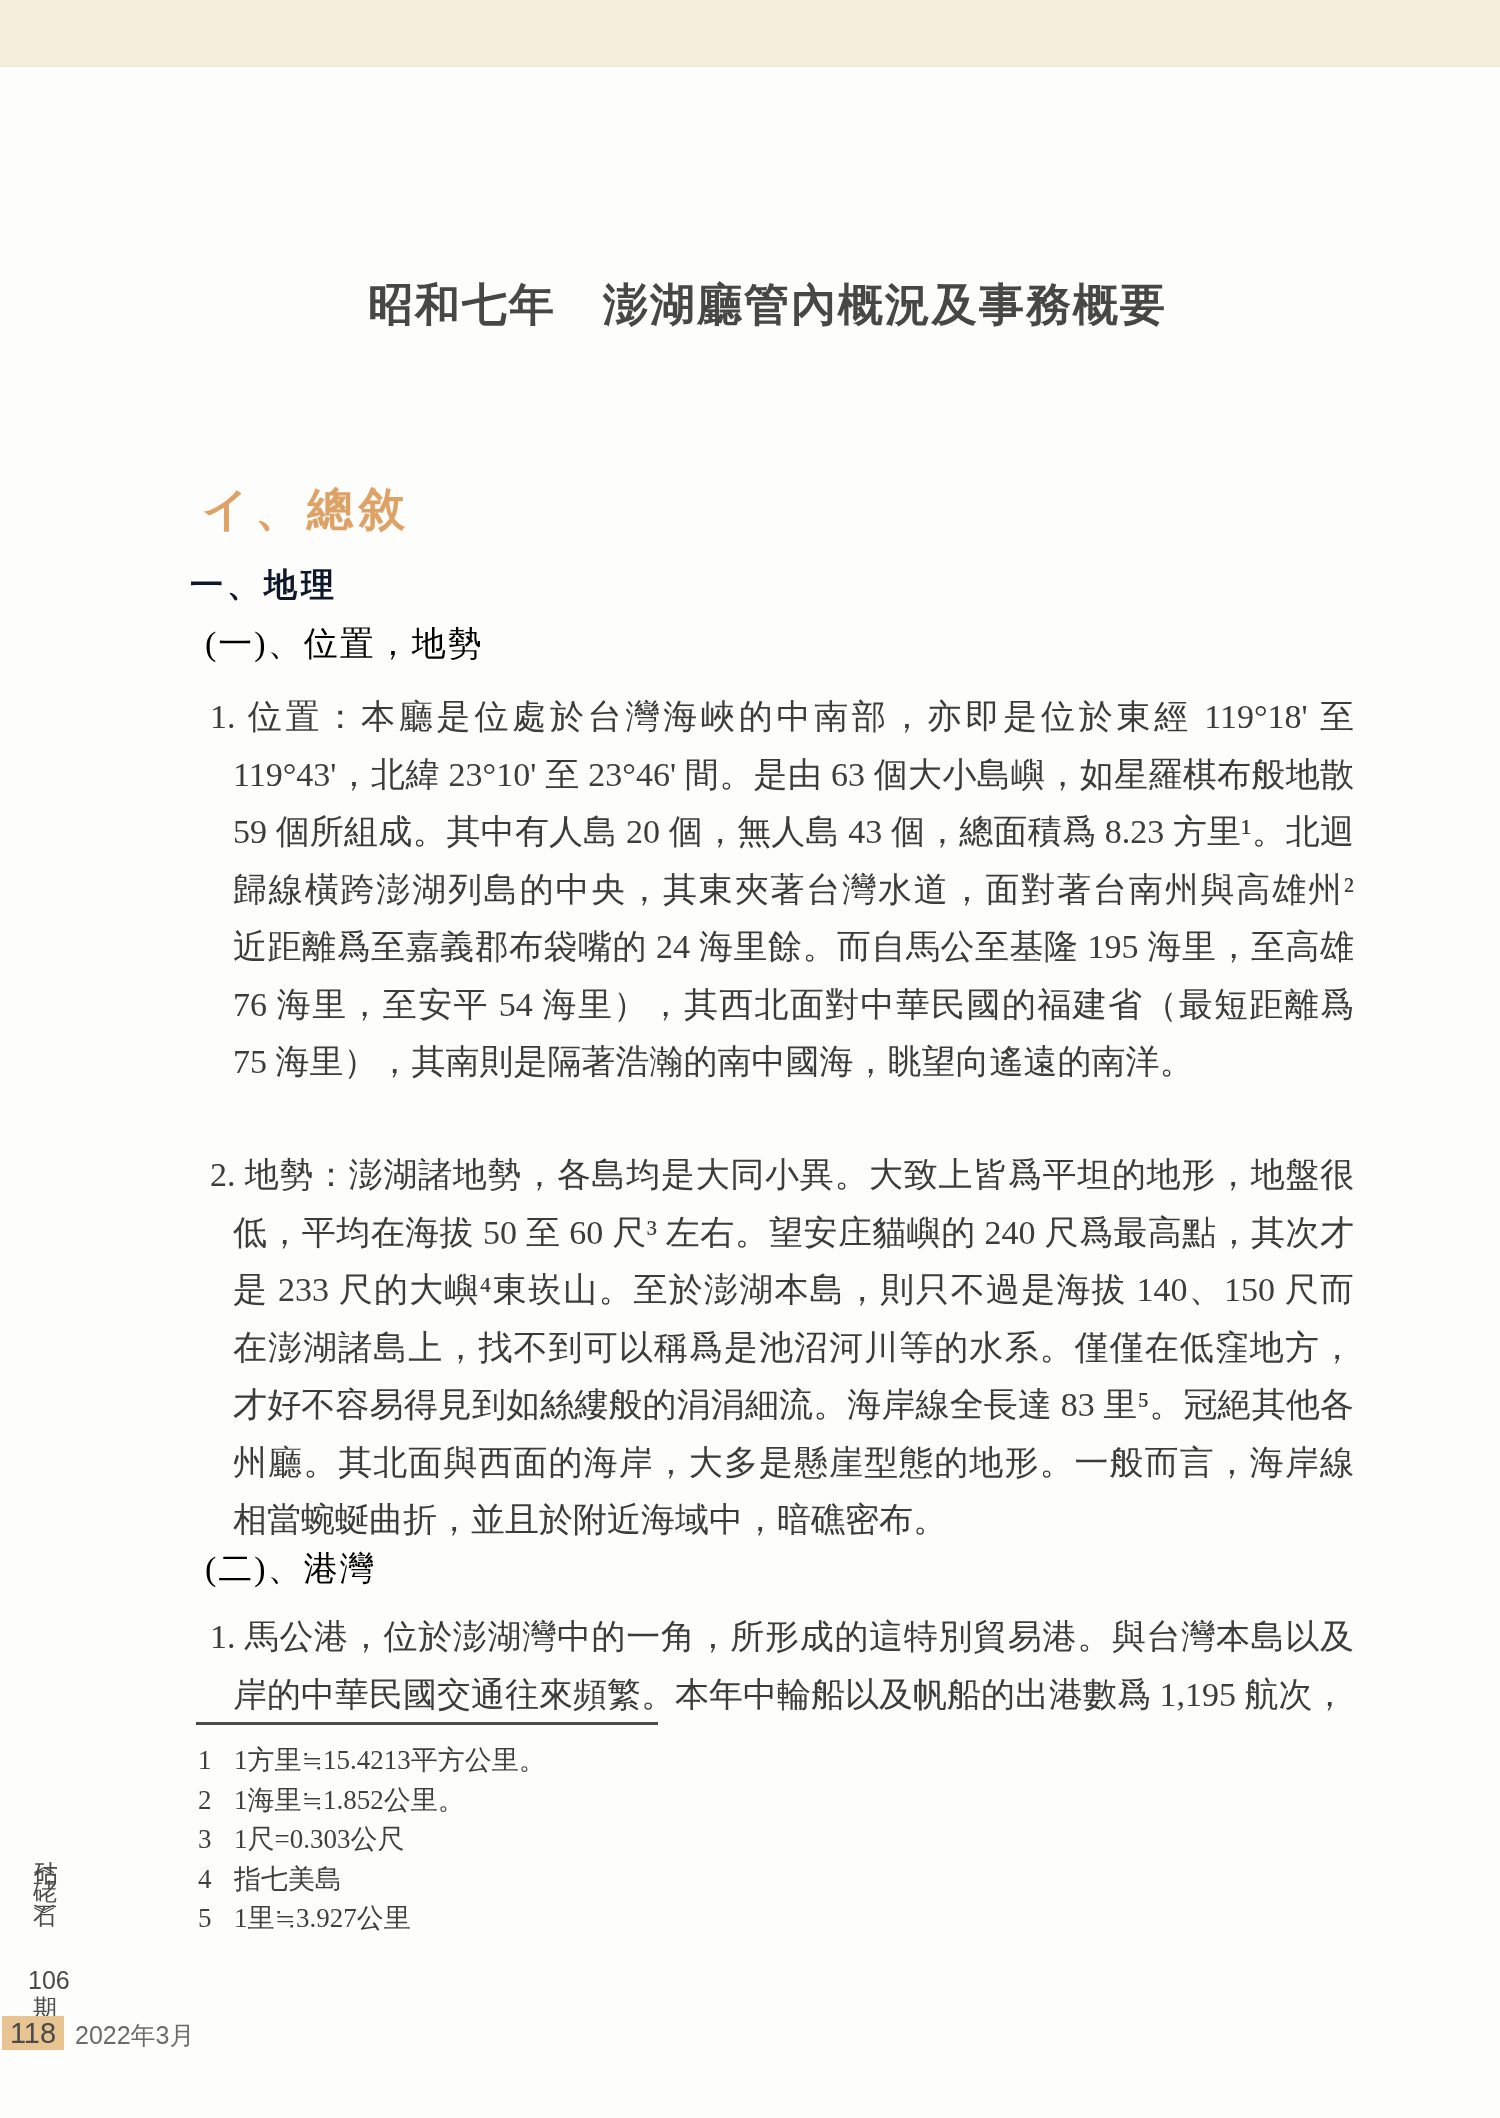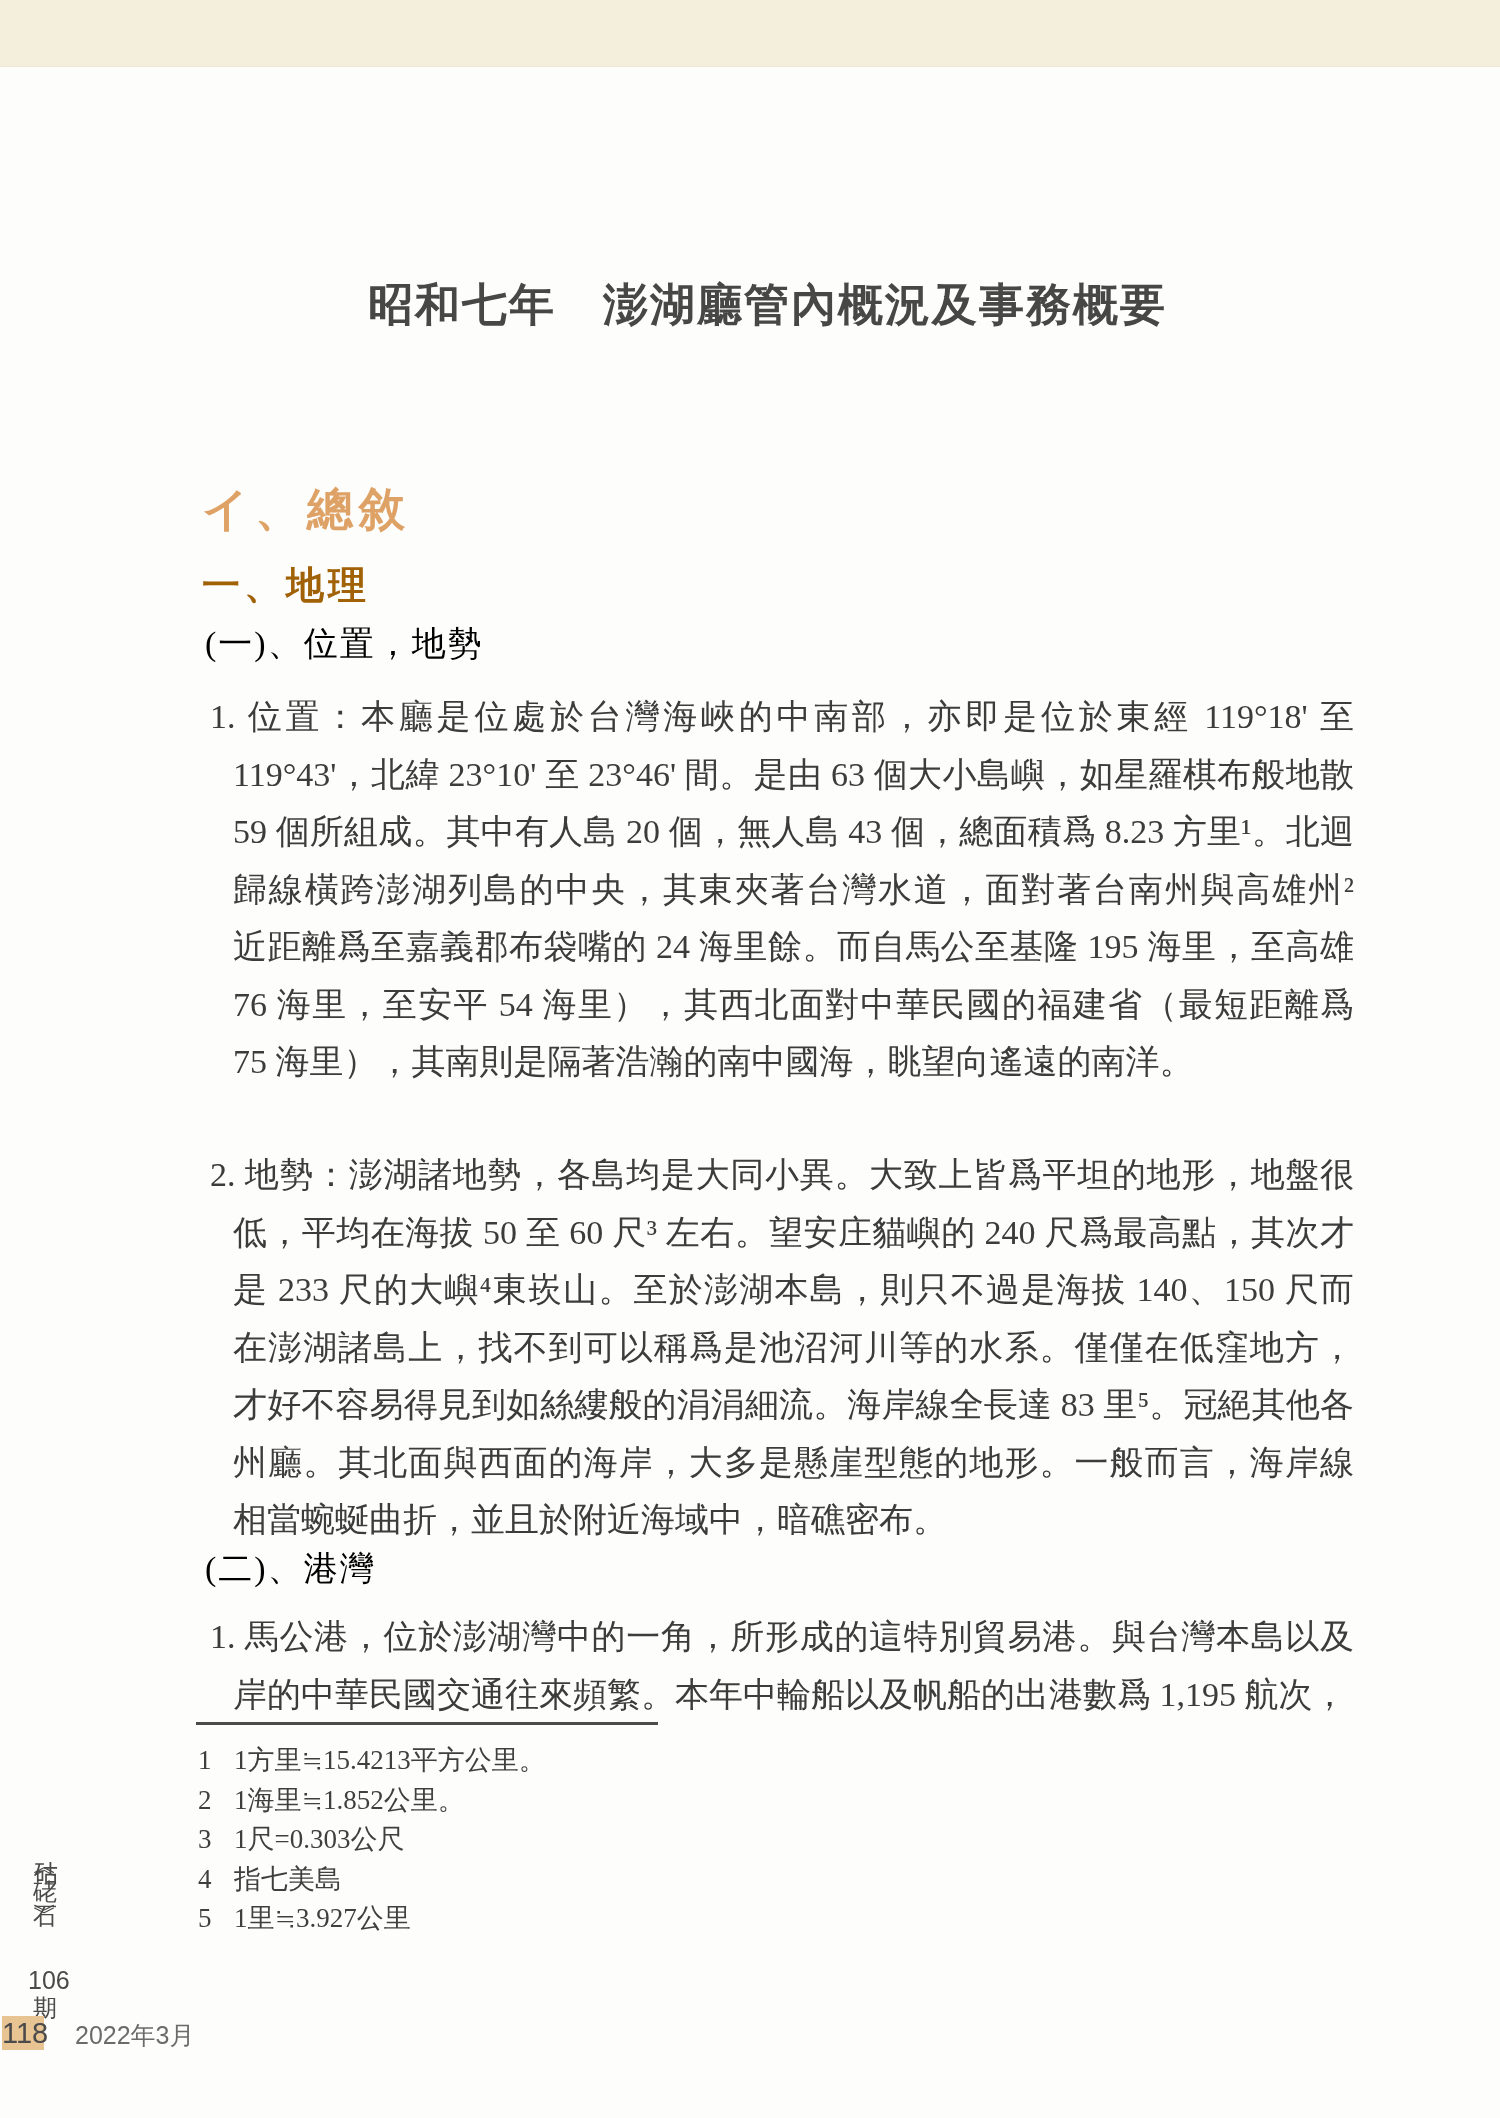--- a/index.html
+++ b/index.html
@@ -52,26 +52,26 @@
     font-family: "Liberation Sans", sans-serif;
     font-weight: bold;
     font-size: 46px;
     line-height: 50px;
     color: var(--accent, #dfa266);
     letter-spacing: 6px;
     white-space: nowrap;
   }
   .heading1 {
     position: absolute;
-    top: 564px; left: 202px;
-    font-family: "Liberation Sans", sans-serif;
-    font-weight: bold;
-    font-size: 38px;
+    top: 564px; left: 190px;
+    font-family: "Liberation Sans", sans-serif;
+    font-weight: bold;
+    font-size: 33px;
     line-height: 42px;
-    color: #a16207;
+    color: #0f172a;
     letter-spacing: 4px;
     white-space: nowrap;
   }
   .subhead {
     position: absolute;
     left: 205px;
     font-size: 34px;
     line-height: 40px;
     color: #000000;
     letter-spacing: 2px;
@@ -138,21 +138,21 @@
   }
   .issue-suffix {
     position: absolute;
     left: 33px; top: 1992px;
     font-size: 24px;
     color: #4a4a4a;
   }
   .page-badge {
     position: absolute;
     left: 2px; top: 2016px;
-    width: 42px; height: 34px;
+    width: 62px; height: 34px;
     background: var(--badge, #e9c493);
     text-align: center;
     line-height: 34px;
     font-family: "Liberation Sans", sans-serif;
     font-size: 29px;
     color: #4b4b4b;
   }
   .issue-date {
     position: absolute;
     left: 75px; top: 2021px;

